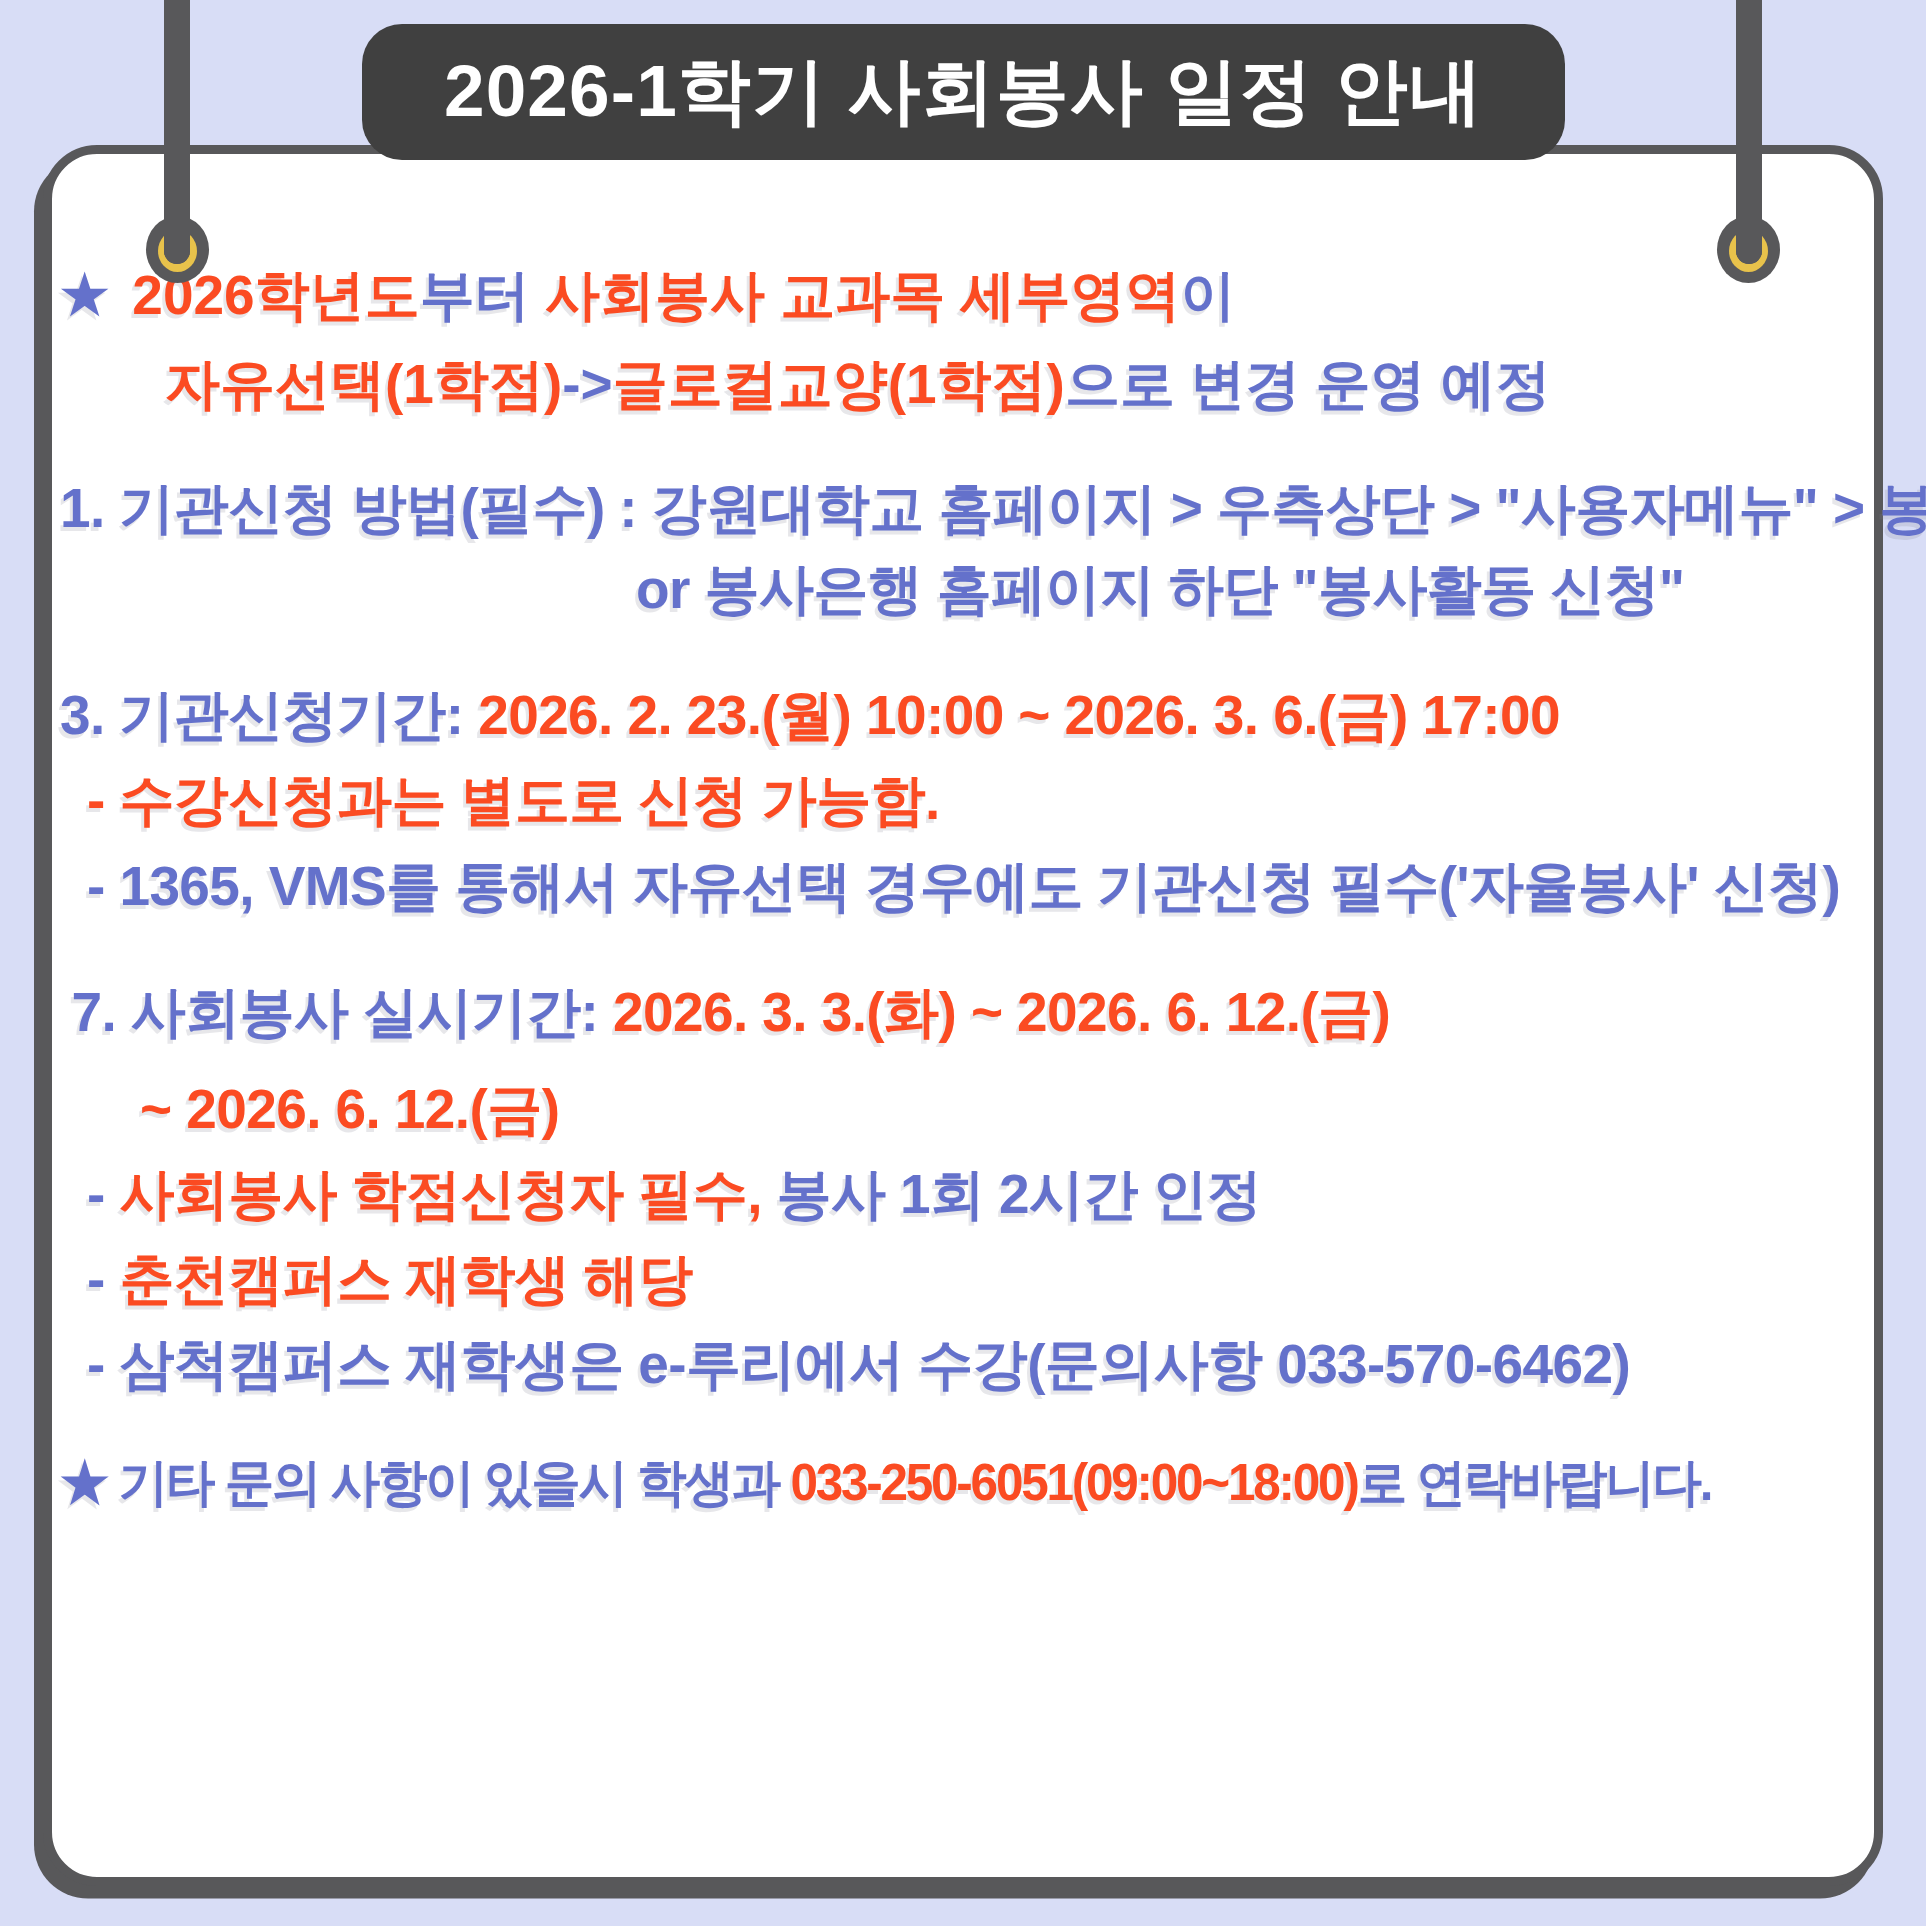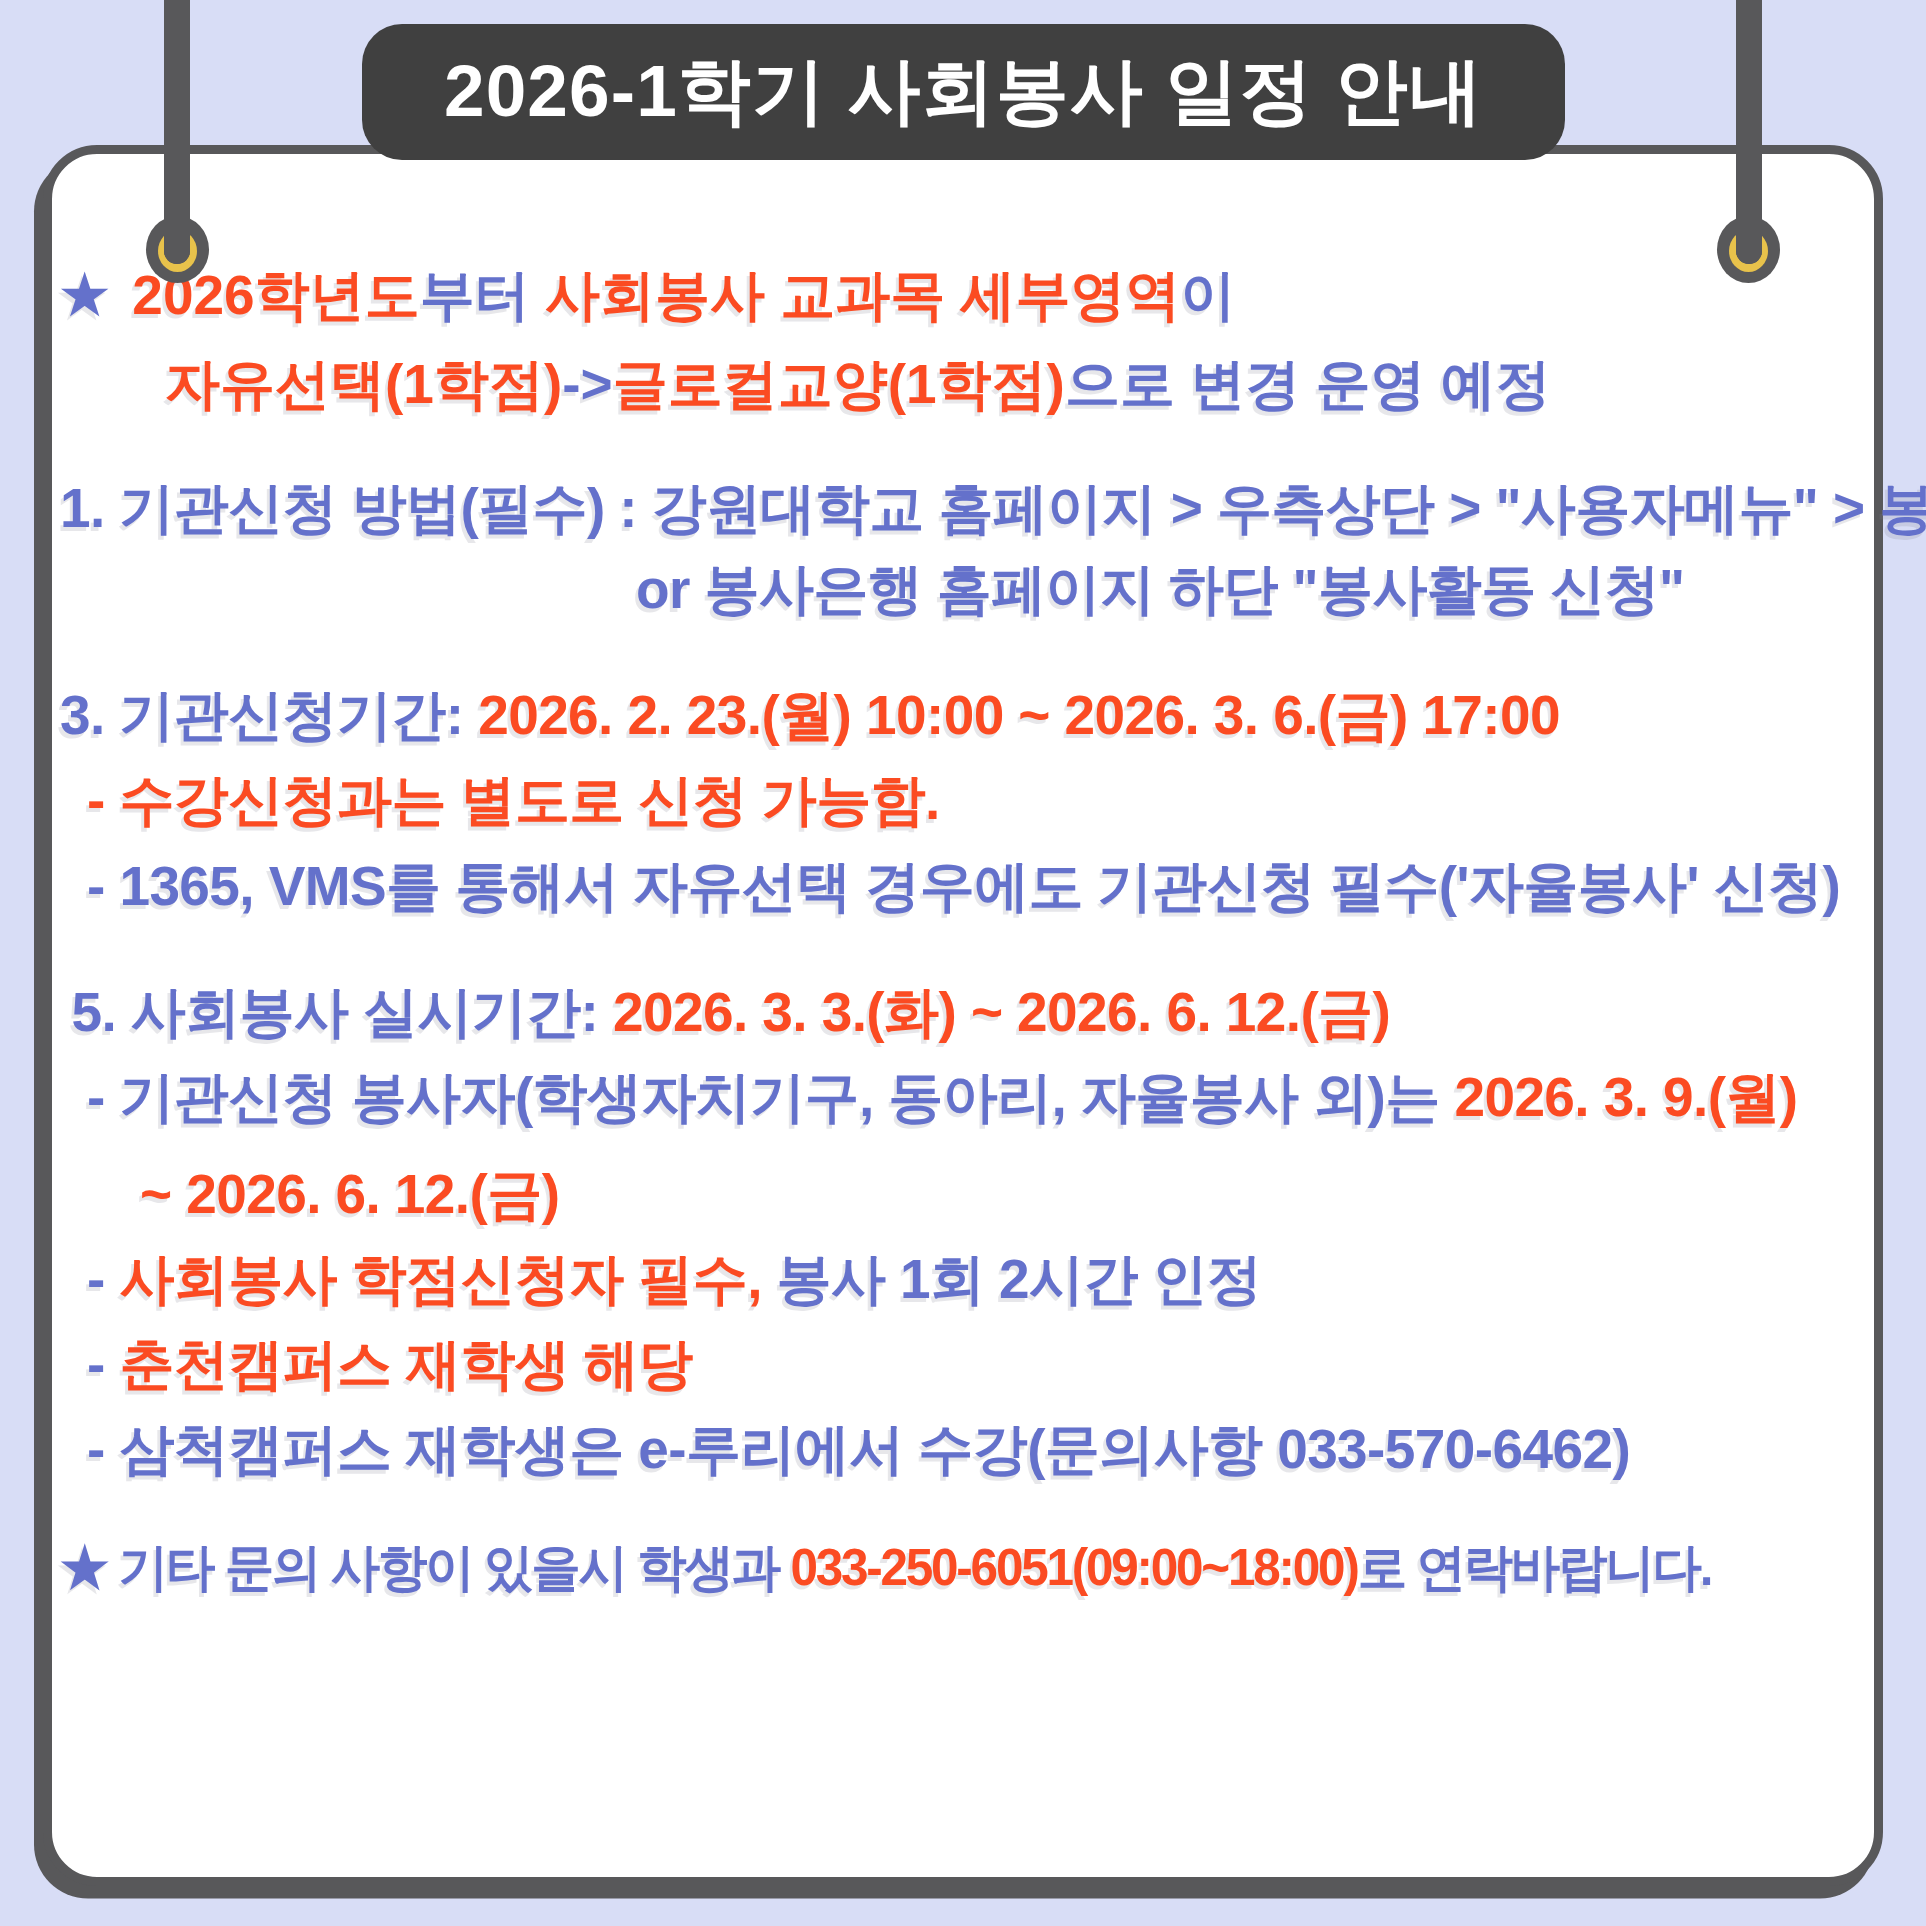--- a/index.html
+++ b/index.html
@@ -89,24 +89,21 @@
     <div class="line blue item-first">1. 기관신청 방법(필수) : 강원대학교 홈페이지 &gt; 우측상단 &gt; "사용자메뉴" &gt; 봉사신청</div>
     <div class="line blue i1-cont">or 봉사은행 홈페이지 하단 "봉사활동 신청"</div>
 
     <div class="line item">
       <span class="blue">3. 기관신청기간: </span><span class="orange">2026. 2. 23.(월) 10:00 ~ 2026. 3. 6.(금) 17:00</span>
     </div>
     <div class="line orange sub">- 수강신청과는 별도로 신청 가능함.</div>
     <div class="line blue sub">- 1365, VMS를 통해서 자유선택 경우에도 기관신청 필수('자율봉사' 신청)</div>
 
     <div class="line item i3-shift">
-      <span class="blue">5. 사회봉사 실시기간: </span><span class="orange">2026. 3. 3.(화) ~ 2026. 6. 12.(금)</span>
-    </div>
-    <div class="line sub">
-      <span class="blue">- 기관신청 봉사자(학생자치기구, 동아리, 자율봉사 외)는 </span><span class="orange">2026. 3. 9.(월)</span>
+      <span class="blue">7. 사회봉사 실시기간: </span><span class="orange">2026. 3. 3.(화) ~ 2026. 6. 12.(금)</span>
     </div>
     <div class="line orange sub-cont">~ 2026. 6. 12.(금)</div>
 
     <div class="line sub">
       <span class="blue">- </span><span class="orange">사회봉사 학점신청자 필수,</span><span class="blue"> 봉사 1회 2시간 인정</span>
     </div>
     <div class="line sub">
       <span class="blue">- </span><span class="orange">춘천캠퍼스 재학생 해당</span>
     </div>
     <div class="line blue sub">- 삼척캠퍼스 재학생은 e-루리에서 수강(문의사항 033-570-6462)</div>

